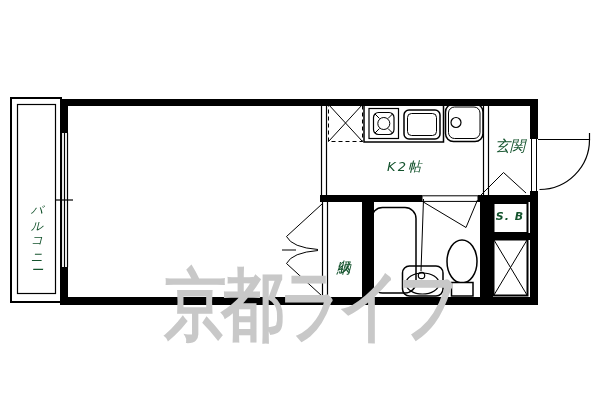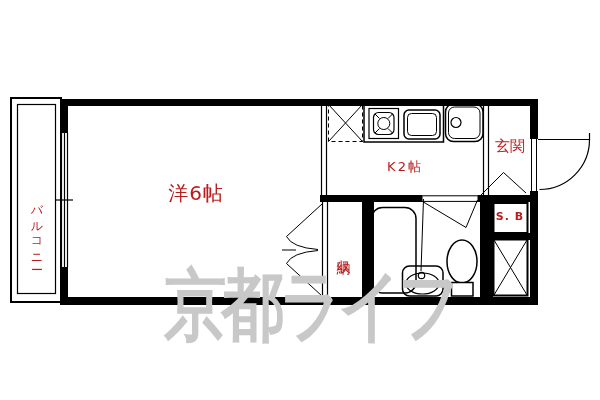--- a/index.html
+++ b/index.html
@@ -6,24 +6,25 @@
   .stage{
     position:relative;
     width:600px;height:400px;
     background:#ffffff;
     overflow:hidden;
     font-family:"DejaVu Sans","Liberation Sans",sans-serif;
   }
   .stage svg{position:absolute;left:0;top:0;}
   .lbl{
     position:absolute;
-    color:#b91c1c;
+    color:#14532d;
     transform:translate(-50%,-50%);
     white-space:nowrap;
     line-height:1;
+    font-style:italic;
   }
   .lbl.vert{
     writing-mode:vertical-rl;
     text-orientation:upright;
   }
   .lbl-room{font-size:20px;letter-spacing:1px;}
   .lbl-kitchen{font-size:13px;letter-spacing:2px;}
   .lbl-entrance{font-size:15px;}
   .lbl-closet{font-size:14px;letter-spacing:1px;}
   .lbl-sb{font-size:11px;font-weight:bold;letter-spacing:1px;}
@@ -161,21 +162,20 @@
 
     <g fill="none" stroke="#000">
       <rect x="493.5" y="239.5" width="34" height="56" stroke-width="2"></rect>
       <line x1="494" y1="240" x2="527" y2="295" stroke-width="1"></line>
       <line x1="527" y1="240" x2="494" y2="295" stroke-width="1"></line>
     </g>
   </svg>
 
   <div class="lbl vert lbl-balcony" style="left:37px;top:231px;">バルコニー</div>
 
-  <div class="lbl lbl-room" style="left:196px;top:193px;">洋6帖</div>
 
   <div class="lbl lbl-kitchen" style="left:405px;top:166px;">K2帖</div>
 
   <div class="lbl lbl-entrance" style="left:510px;top:146px;">玄関</div>
 
   <div class="lbl vert lbl-closet" style="left:344px;top:250px;">収納</div>
 
   <div class="lbl lbl-sb" style="left:510px;top:216px;">S. B</div>
 
   <div class="watermark" style="color: rgb(200, 200, 200);">京都ライフ</div>

